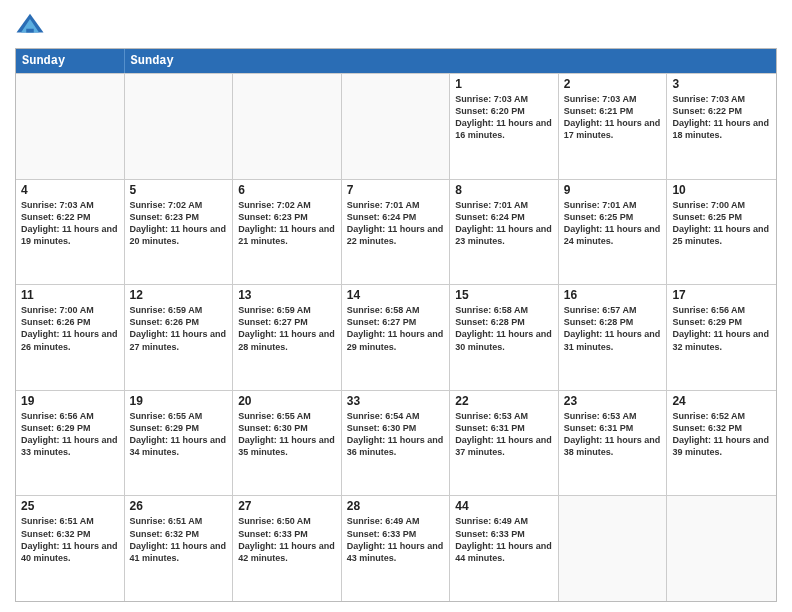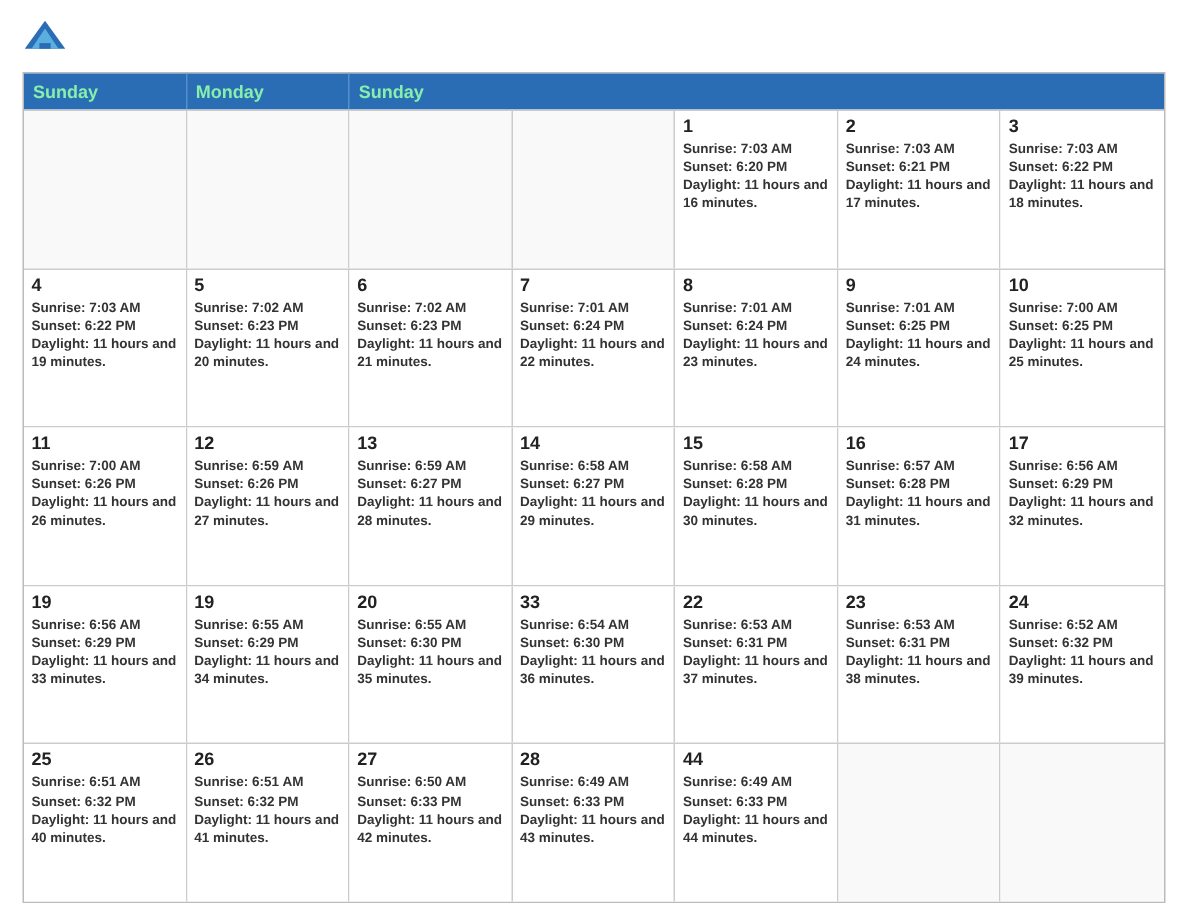--- a/index.html
+++ b/index.html
@@ -56,26 +56,27 @@
       display: flex;
       flex-direction: column;
       border: 1px solid #bbb;
     }
     .cal-header-row {
       display: grid;
       grid-template-columns: repeat(7, 1fr);
       background: #2a6db5;
     }
     .cal-header-cell {
-      color: #86efac;
+      color: #ffffff;
       font-size: 12px;
       font-weight: bold;
       padding: 5px 6px;
       border-right: 1px solid #5590cc;
       text-align: left;
+      font-family: Liberation Mono, monospace;
     }
     .cal-header-cell:last-child { border-right: none; }
     .cal-body {
       flex: 1;
       display: flex;
       flex-direction: column;
     }
     .cal-row {
       display: grid;
       grid-template-columns: repeat(7, 1fr);
@@ -124,21 +125,20 @@
     </div>
     <div class="title-block">
       <div class="month-year"></div>
       <div class="location"></div>
     </div>
   </div>
 
   <div class="calendar">
     <div class="cal-header-row">
     <div class="cal-header-cell">Sunday</div>
-        <div class="cal-header-cell">Monday</div>
         <div class="cal-header-cell">Sunday</div>
       </div>
     <div class="cal-body">
     <div class="cal-row">
           <div class="cal-cell empty"></div>
           <div class="cal-cell empty"></div>
           <div class="cal-cell empty"></div>
           <div class="cal-cell empty"></div>
           <div class="cal-cell">
             <div class="day-num">1</div>

